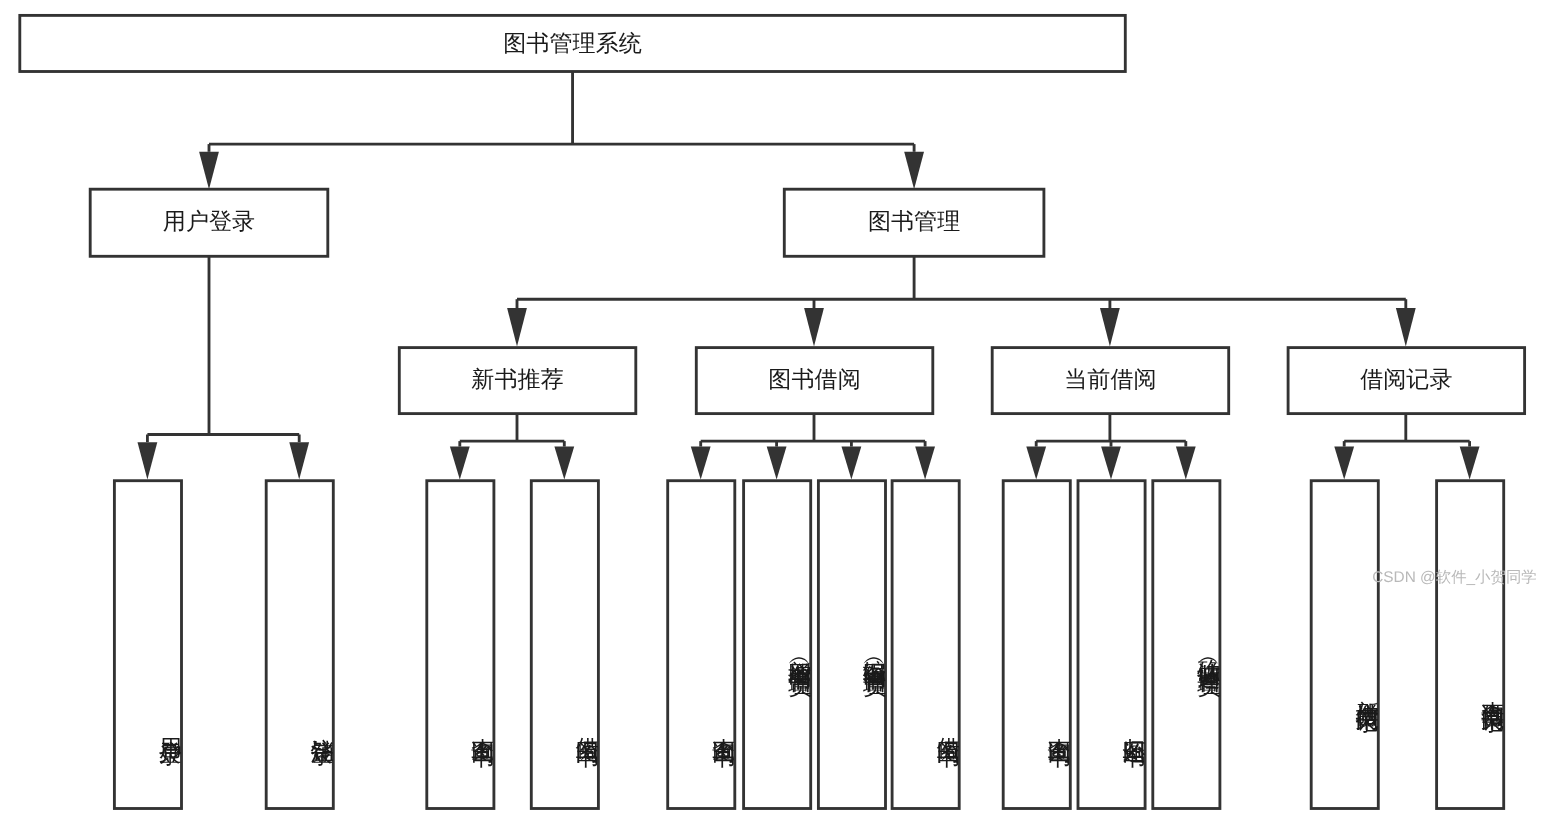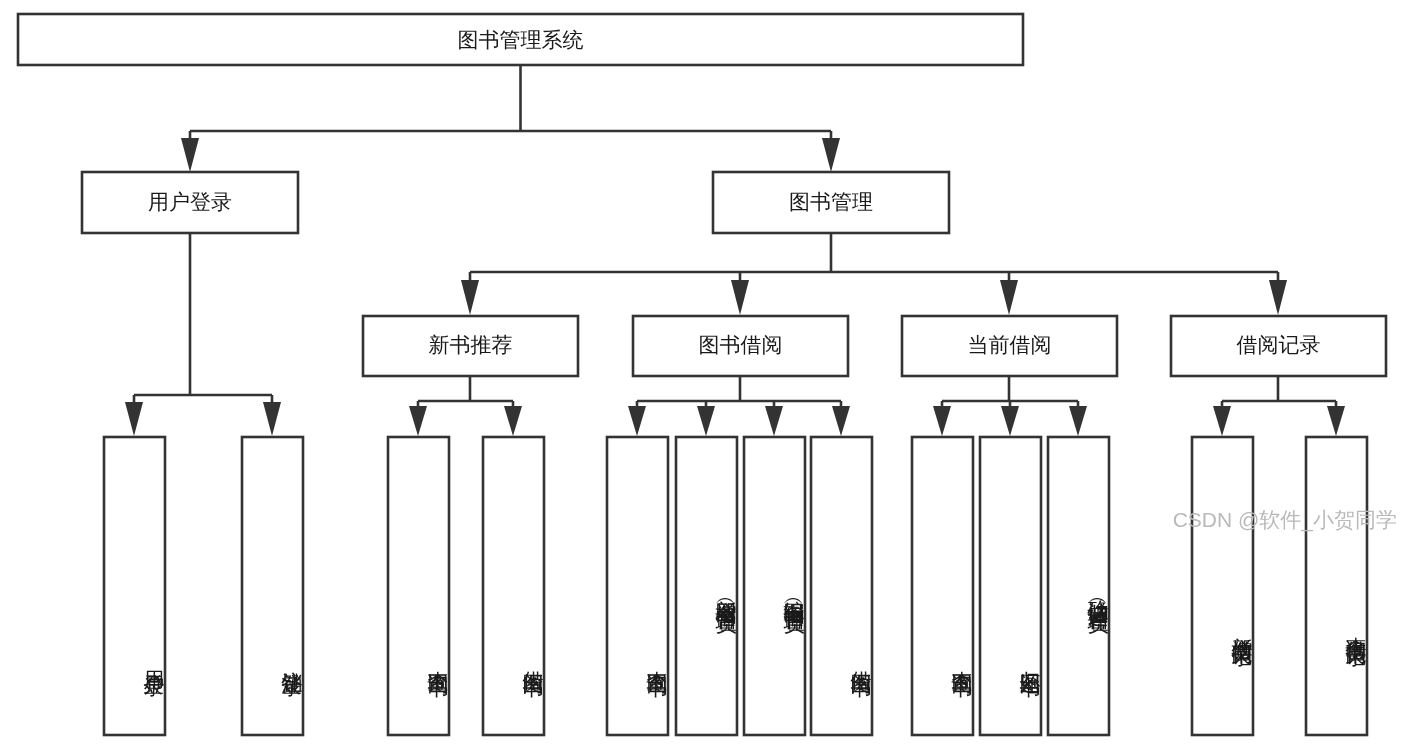--- a/index.html
+++ b/index.html
@@ -62,21 +62,21 @@
     display: flex;
     align-items: flex-start;
     justify-content: center;
     pointer-events: none;
   }
   .watermark {
     position: absolute;
     right: 8px;
     bottom: 6px;
     font-family: "Liberation Sans", "DejaVu Sans", sans-serif;
-    font-size: 21px;
+    font-size: 14px;
     color: #b9b9b9;
     white-space: nowrap;
     user-select: none;
   }
 </style>
 </head>
 <body>
 
 <div id="diagram-root">
 

